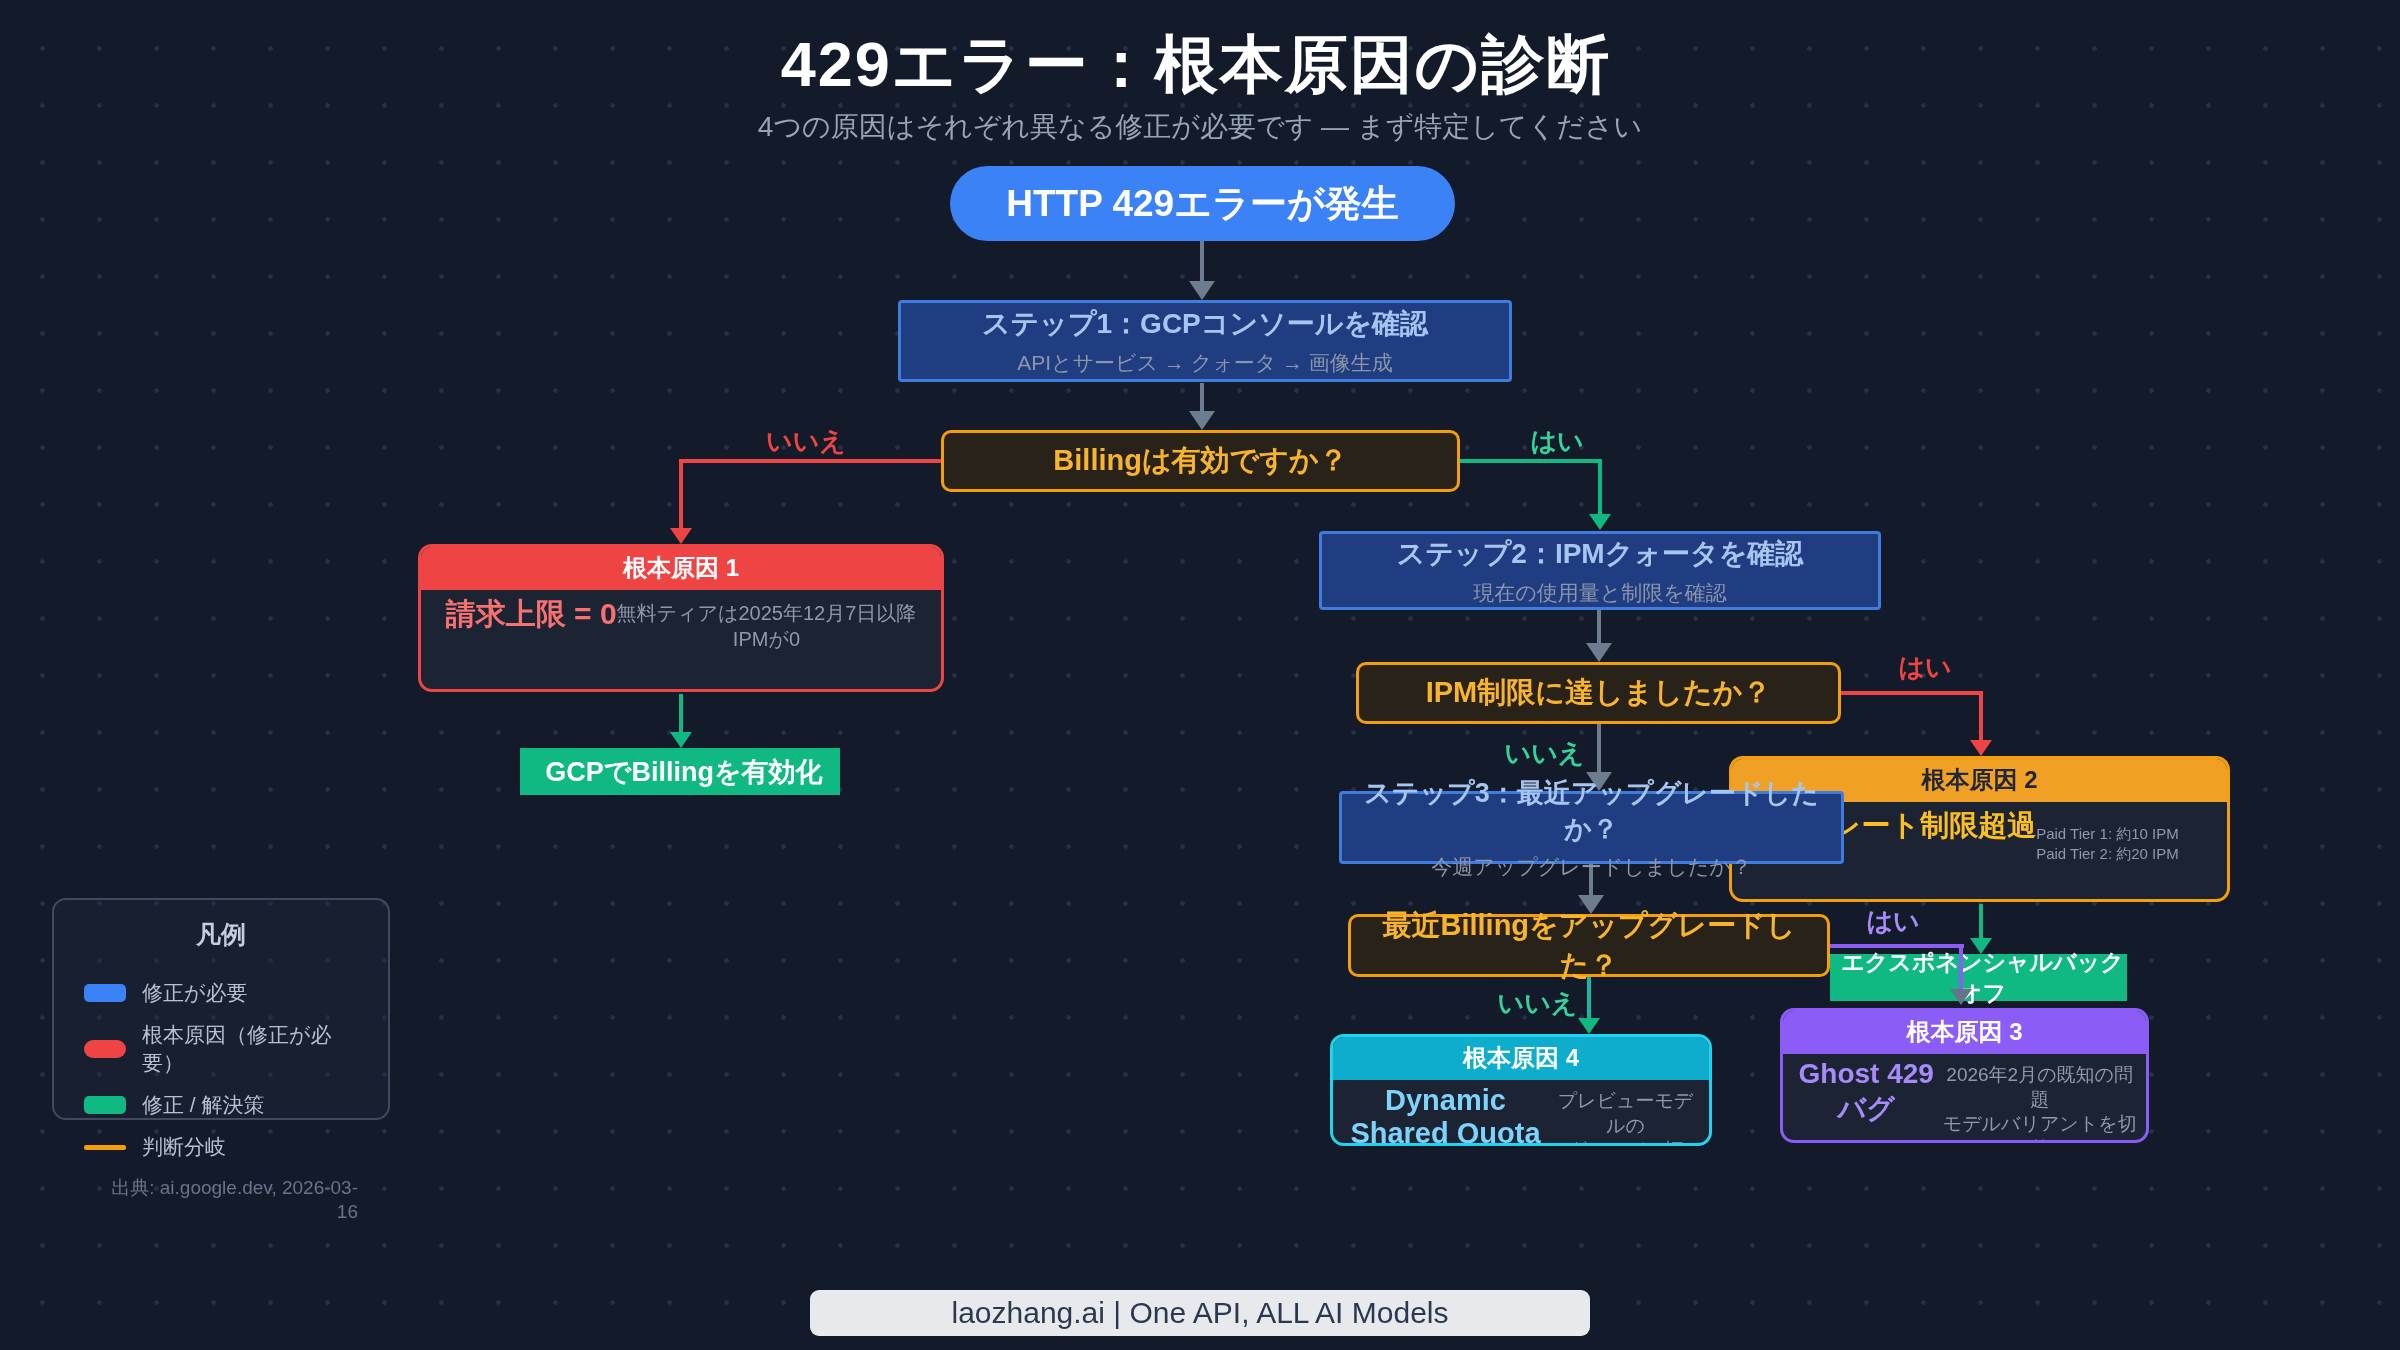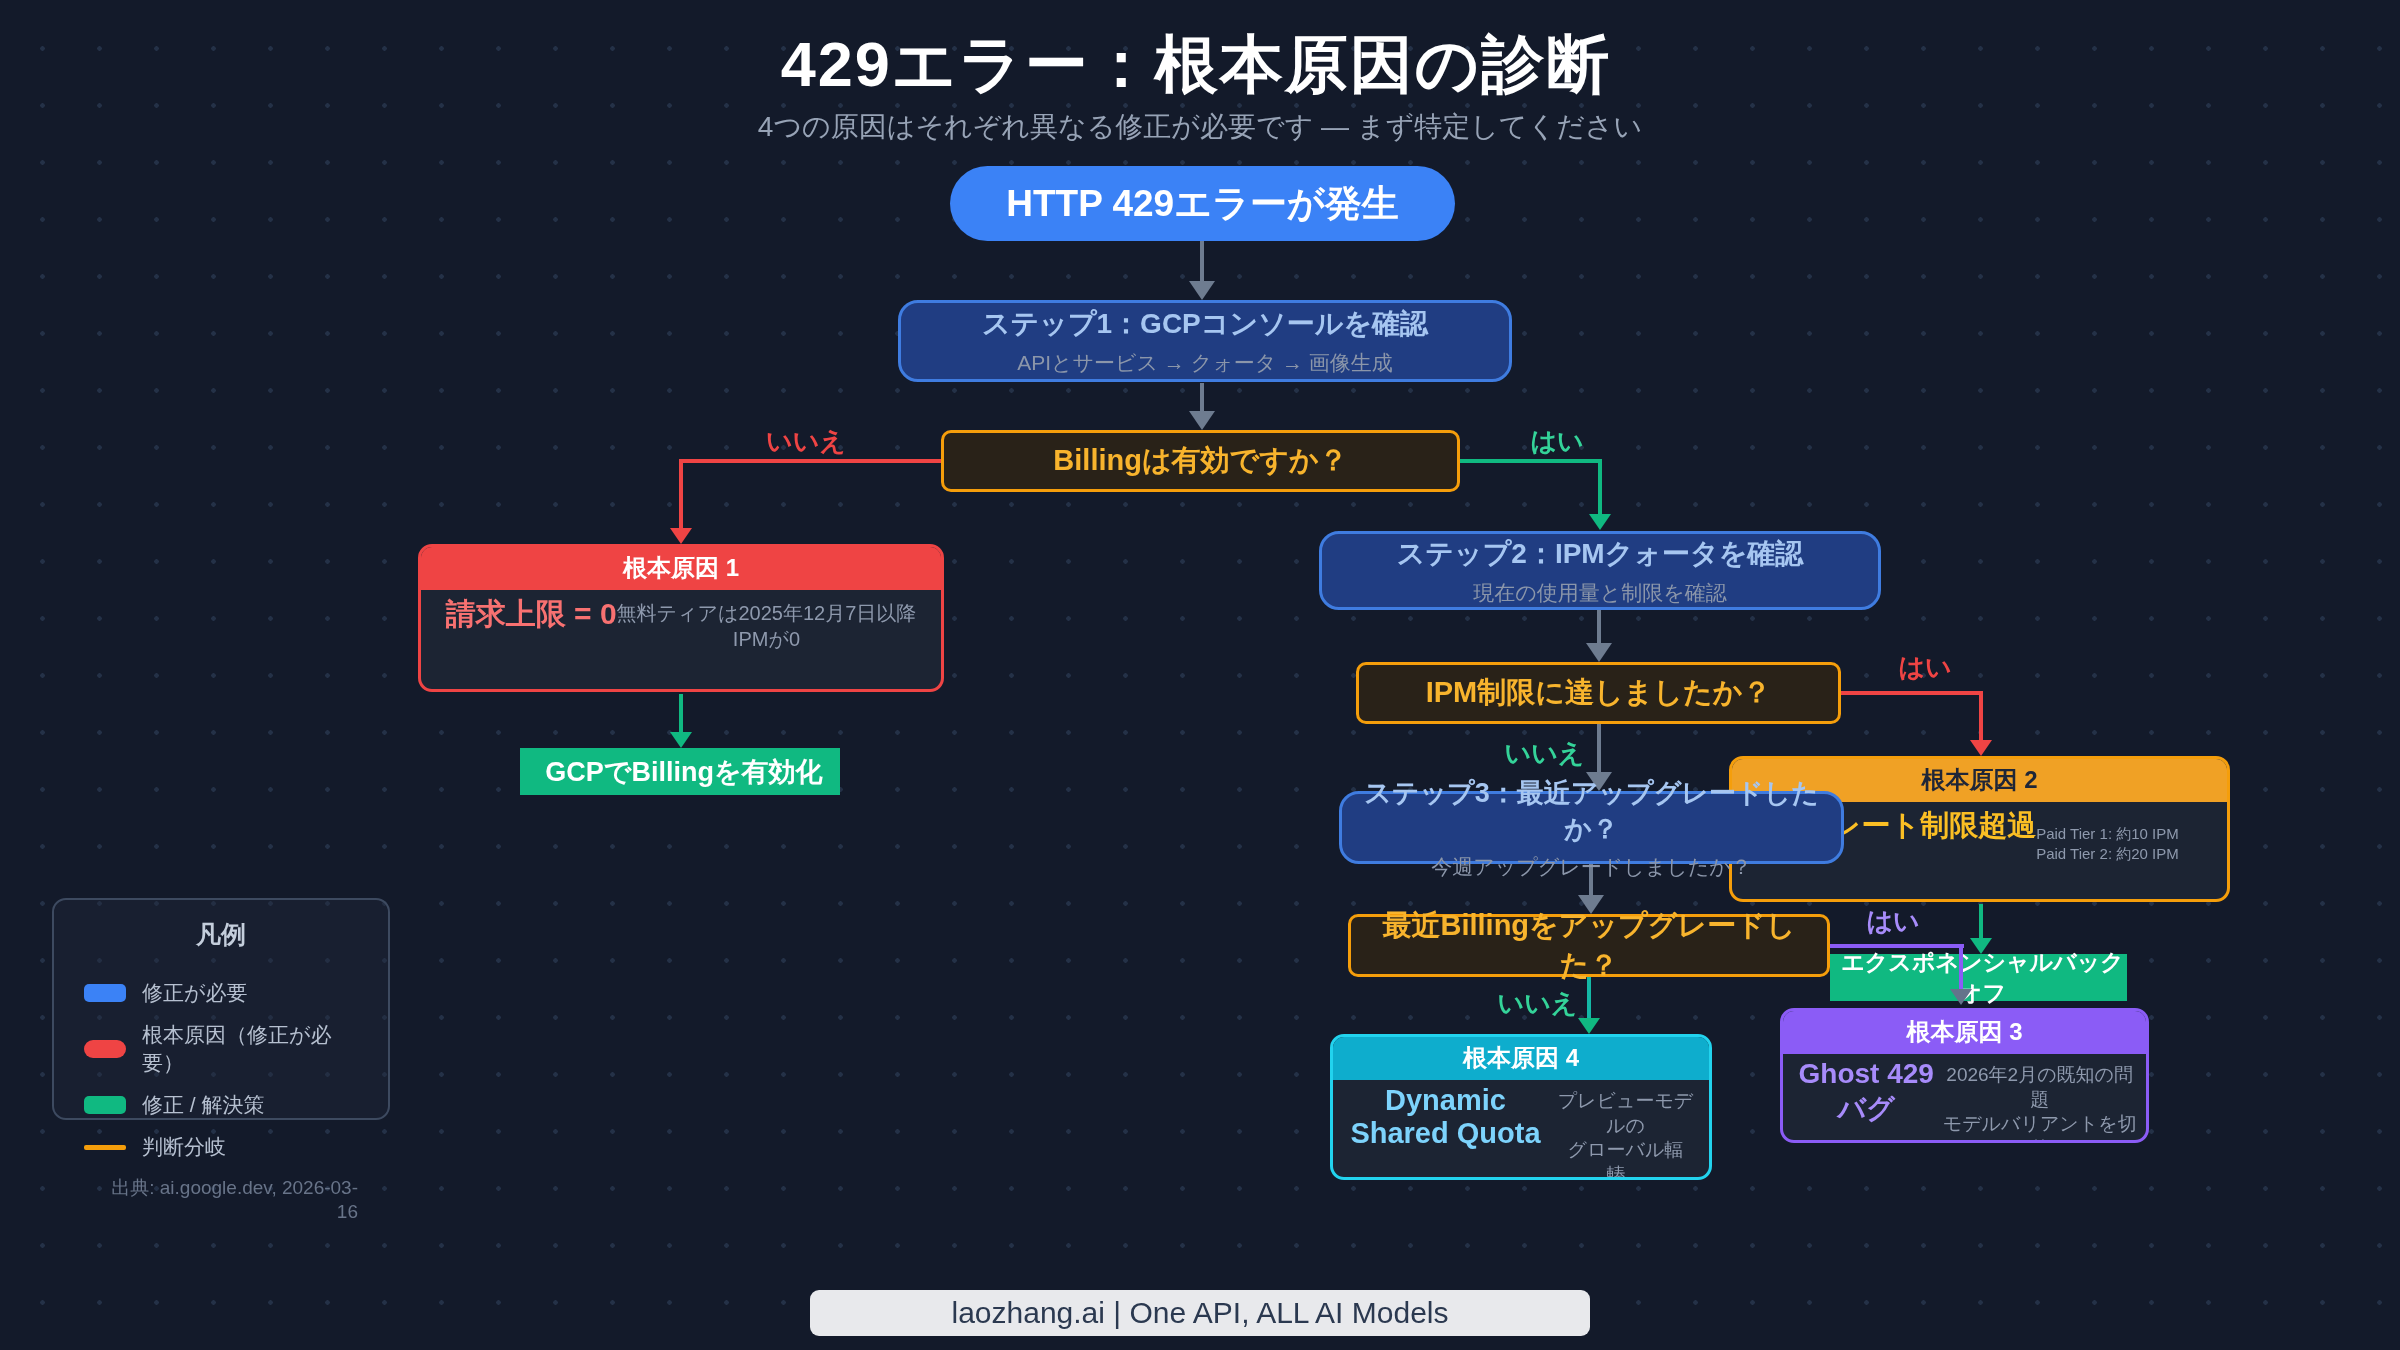--- a/index.html
+++ b/index.html
@@ -11,21 +11,21 @@
     font-family:"Liberation Sans","DejaVu Sans",sans-serif;
   }
   .page-title{position:absolute;left:0;right:8px;top:22px;margin:0;text-align:center;
     font-size:63px;font-weight:900;color:#ffffff;letter-spacing:2px;}
   .page-subtitle{position:absolute;left:0;right:0;top:108px;margin:0;text-align:center;
     font-size:28px;color:#97a3b6;}
   
   .node{position:absolute;box-sizing:border-box;display:flex;flex-direction:column;
     align-items:center;justify-content:center;text-align:center;z-index:3;}
   .start{background:#3b82f6;border-radius:42px;color:#fff;font-size:37px;font-weight:700;}
-  .step{background:#203d82;border:3px solid #3f7ce0;border-radius:20px;}
+  .step{background:#203d82;border:3px solid #3f7ce0;border-radius:4px;}
   .step .t{font-size:28px;font-weight:700;color:#a6c6f1;}
   .step .s{font-size:21px;color:#8b96aa;margin-top:6px;}
   .q{background:#292218;border:3px solid #f59e0b;border-radius:10px;
     color:#f8b42d;font-size:29px;font-weight:700;padding:0 10px;}
   .fix{background:#10b981;border-radius:0;color:#fff;font-weight:700;z-index:4;padding-left:8px;}
   .rc{position:absolute;box-sizing:border-box;border-radius:14px;border:3px solid;
     background:#1c2433;z-index:3;display:flex;flex-direction:column;text-align:center;overflow:hidden;}
   .rc-h{font-weight:800;color:#fff;padding:5px 0 6px;font-size:24px;}
   .rc-b{flex:1;display:flex;flex-direction:row;justify-content:center;padding:4px 8px 8px;}
   .rc-t{font-weight:700;}
@@ -181,21 +181,21 @@
     <div class="rc-h">根本原因 3</div>
     <div class="rc-b">
       <div class="rc-t">Ghost 429バグ</div>
       <div class="rc-s">
         <div>2026年2月の既知の問題</div>
         <div>モデルバリアントを切り替え</div>
       </div>
     </div>
   </div>
 
-  <div class="rc" id="rc4" style="left:1330px;top:1034px;width:382px;height:146px">
+  <div class="rc" id="rc4" style="left:1330px;top:1034px;width:382px;height:112px">
     <div class="rc-h">根本原因 4</div>
     <div class="rc-b">
       <div class="rc-t">Dynamic Shared Quota</div>
       <div class="rc-s">
         <div>プレビューモデルの</div>
         <div>グローバル輻輳。</div>
         <div>待つか有料ティアへ移行。</div>
       </div>
     </div>
   </div>

